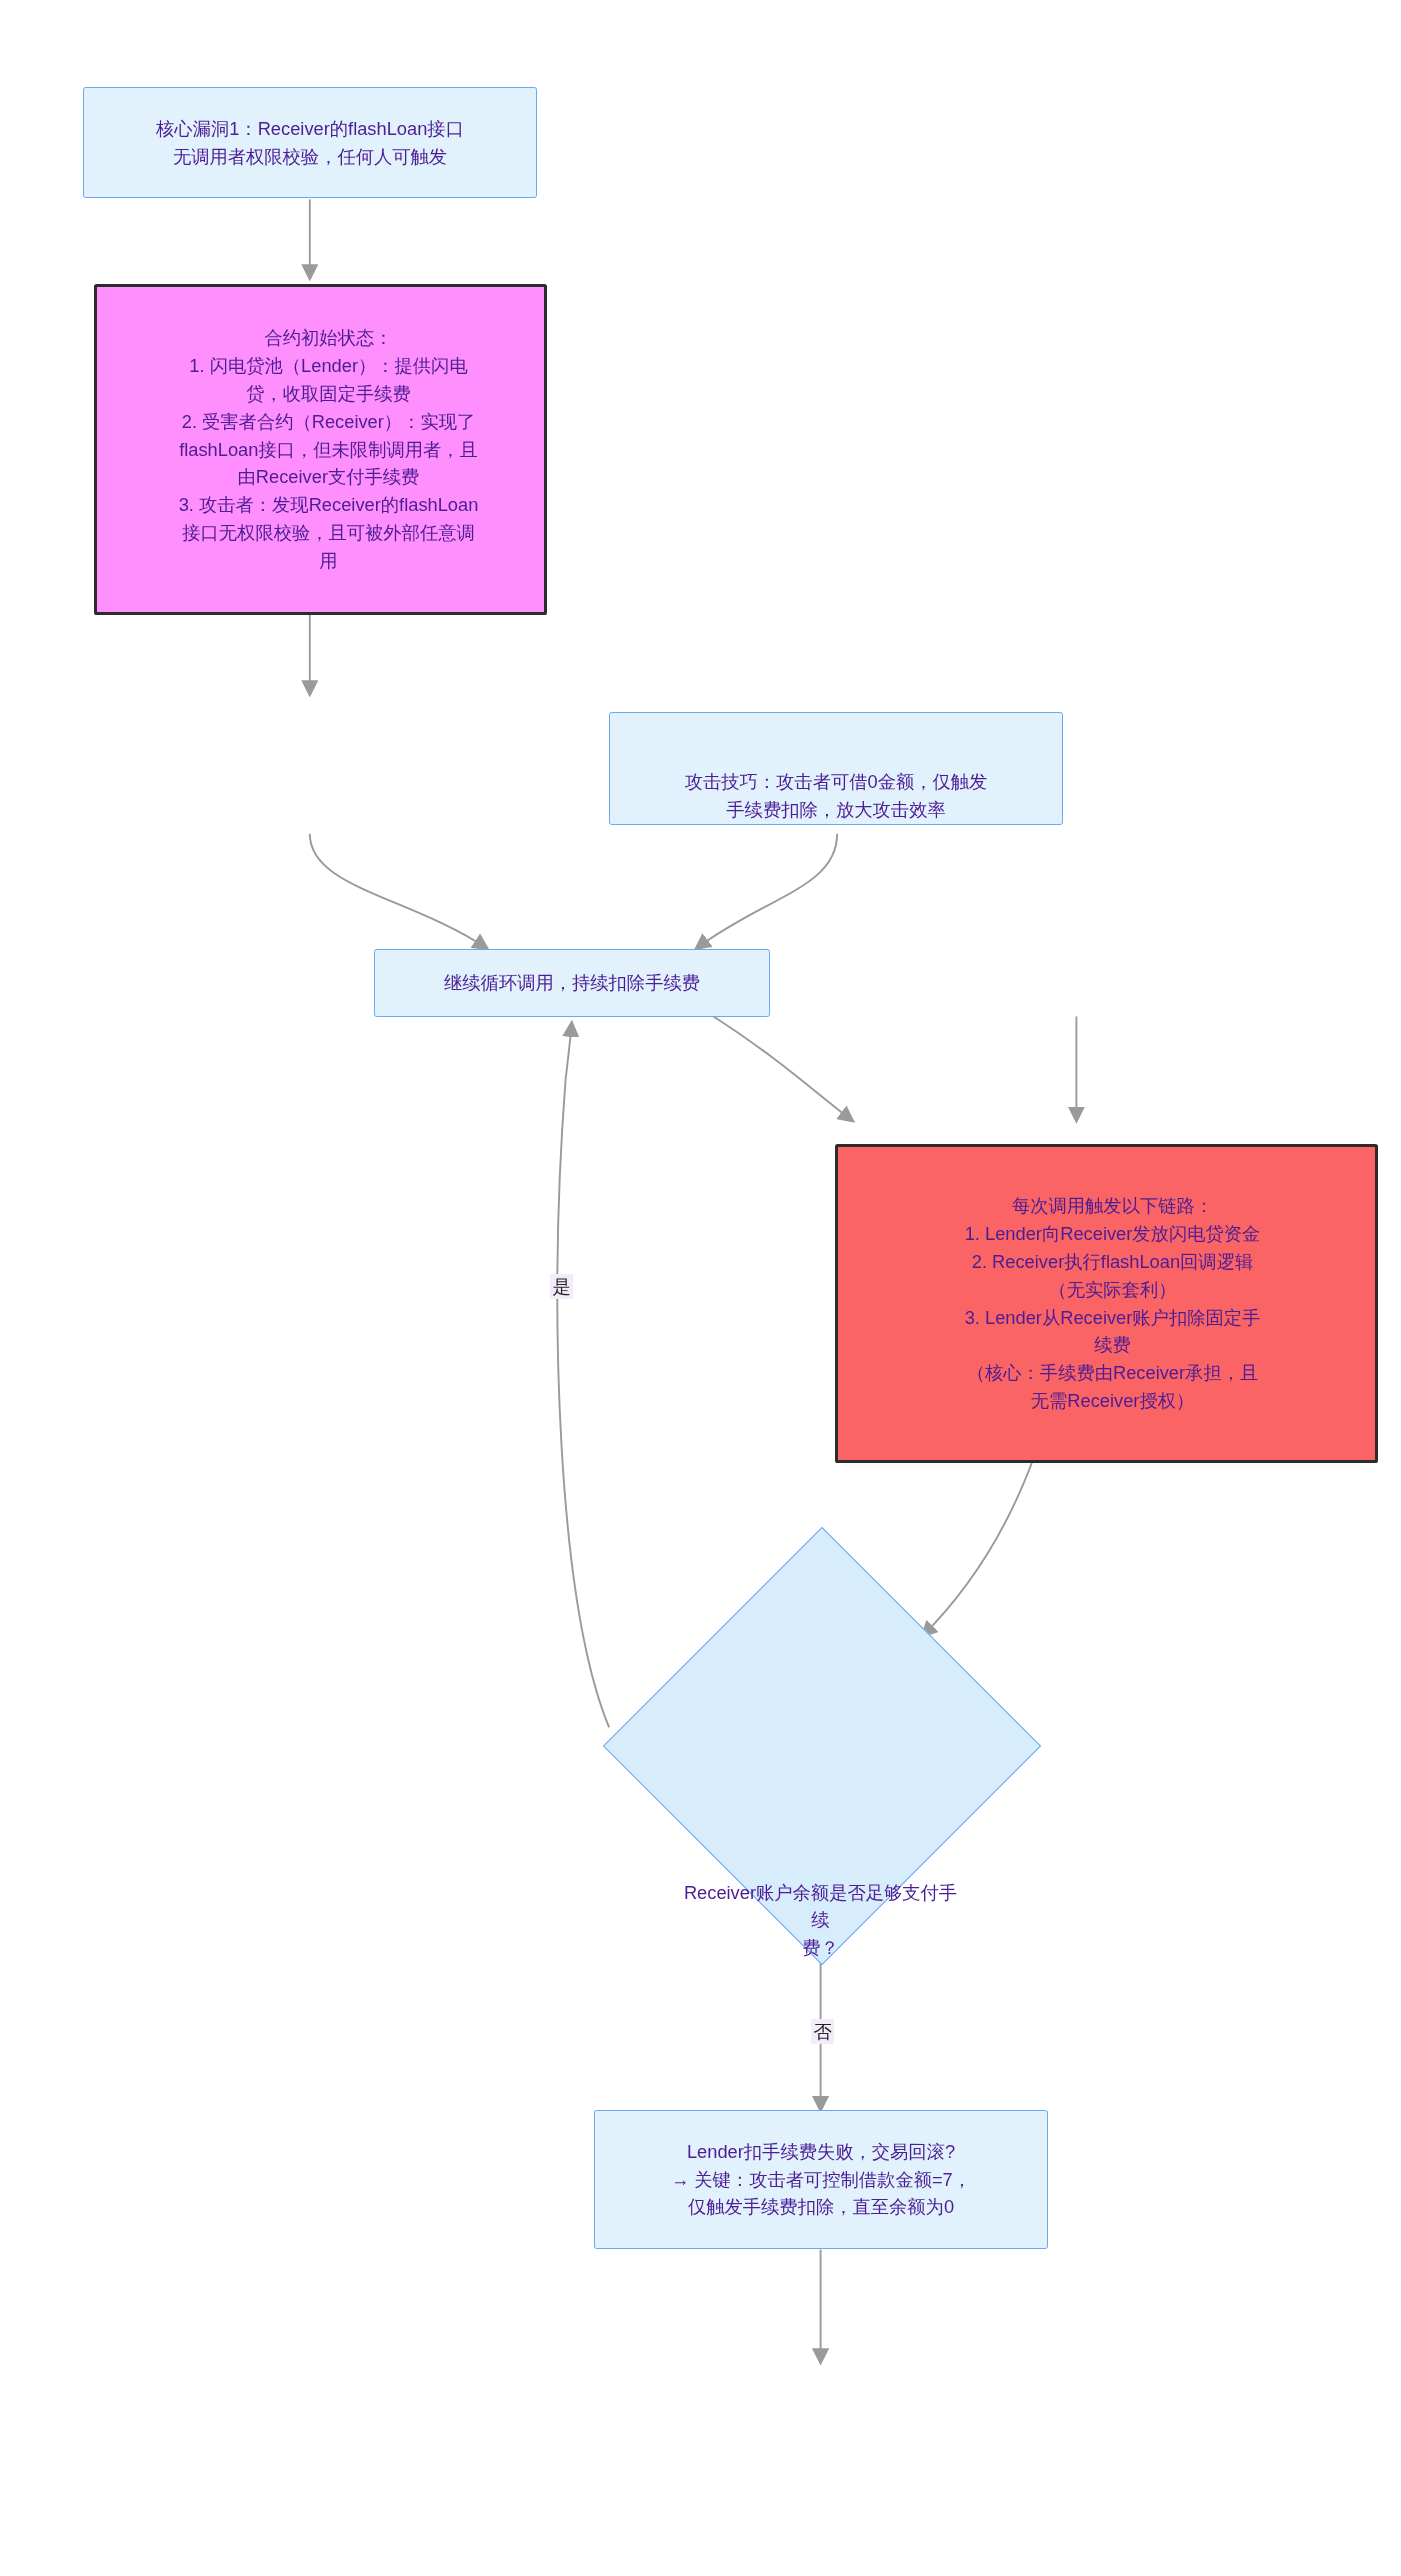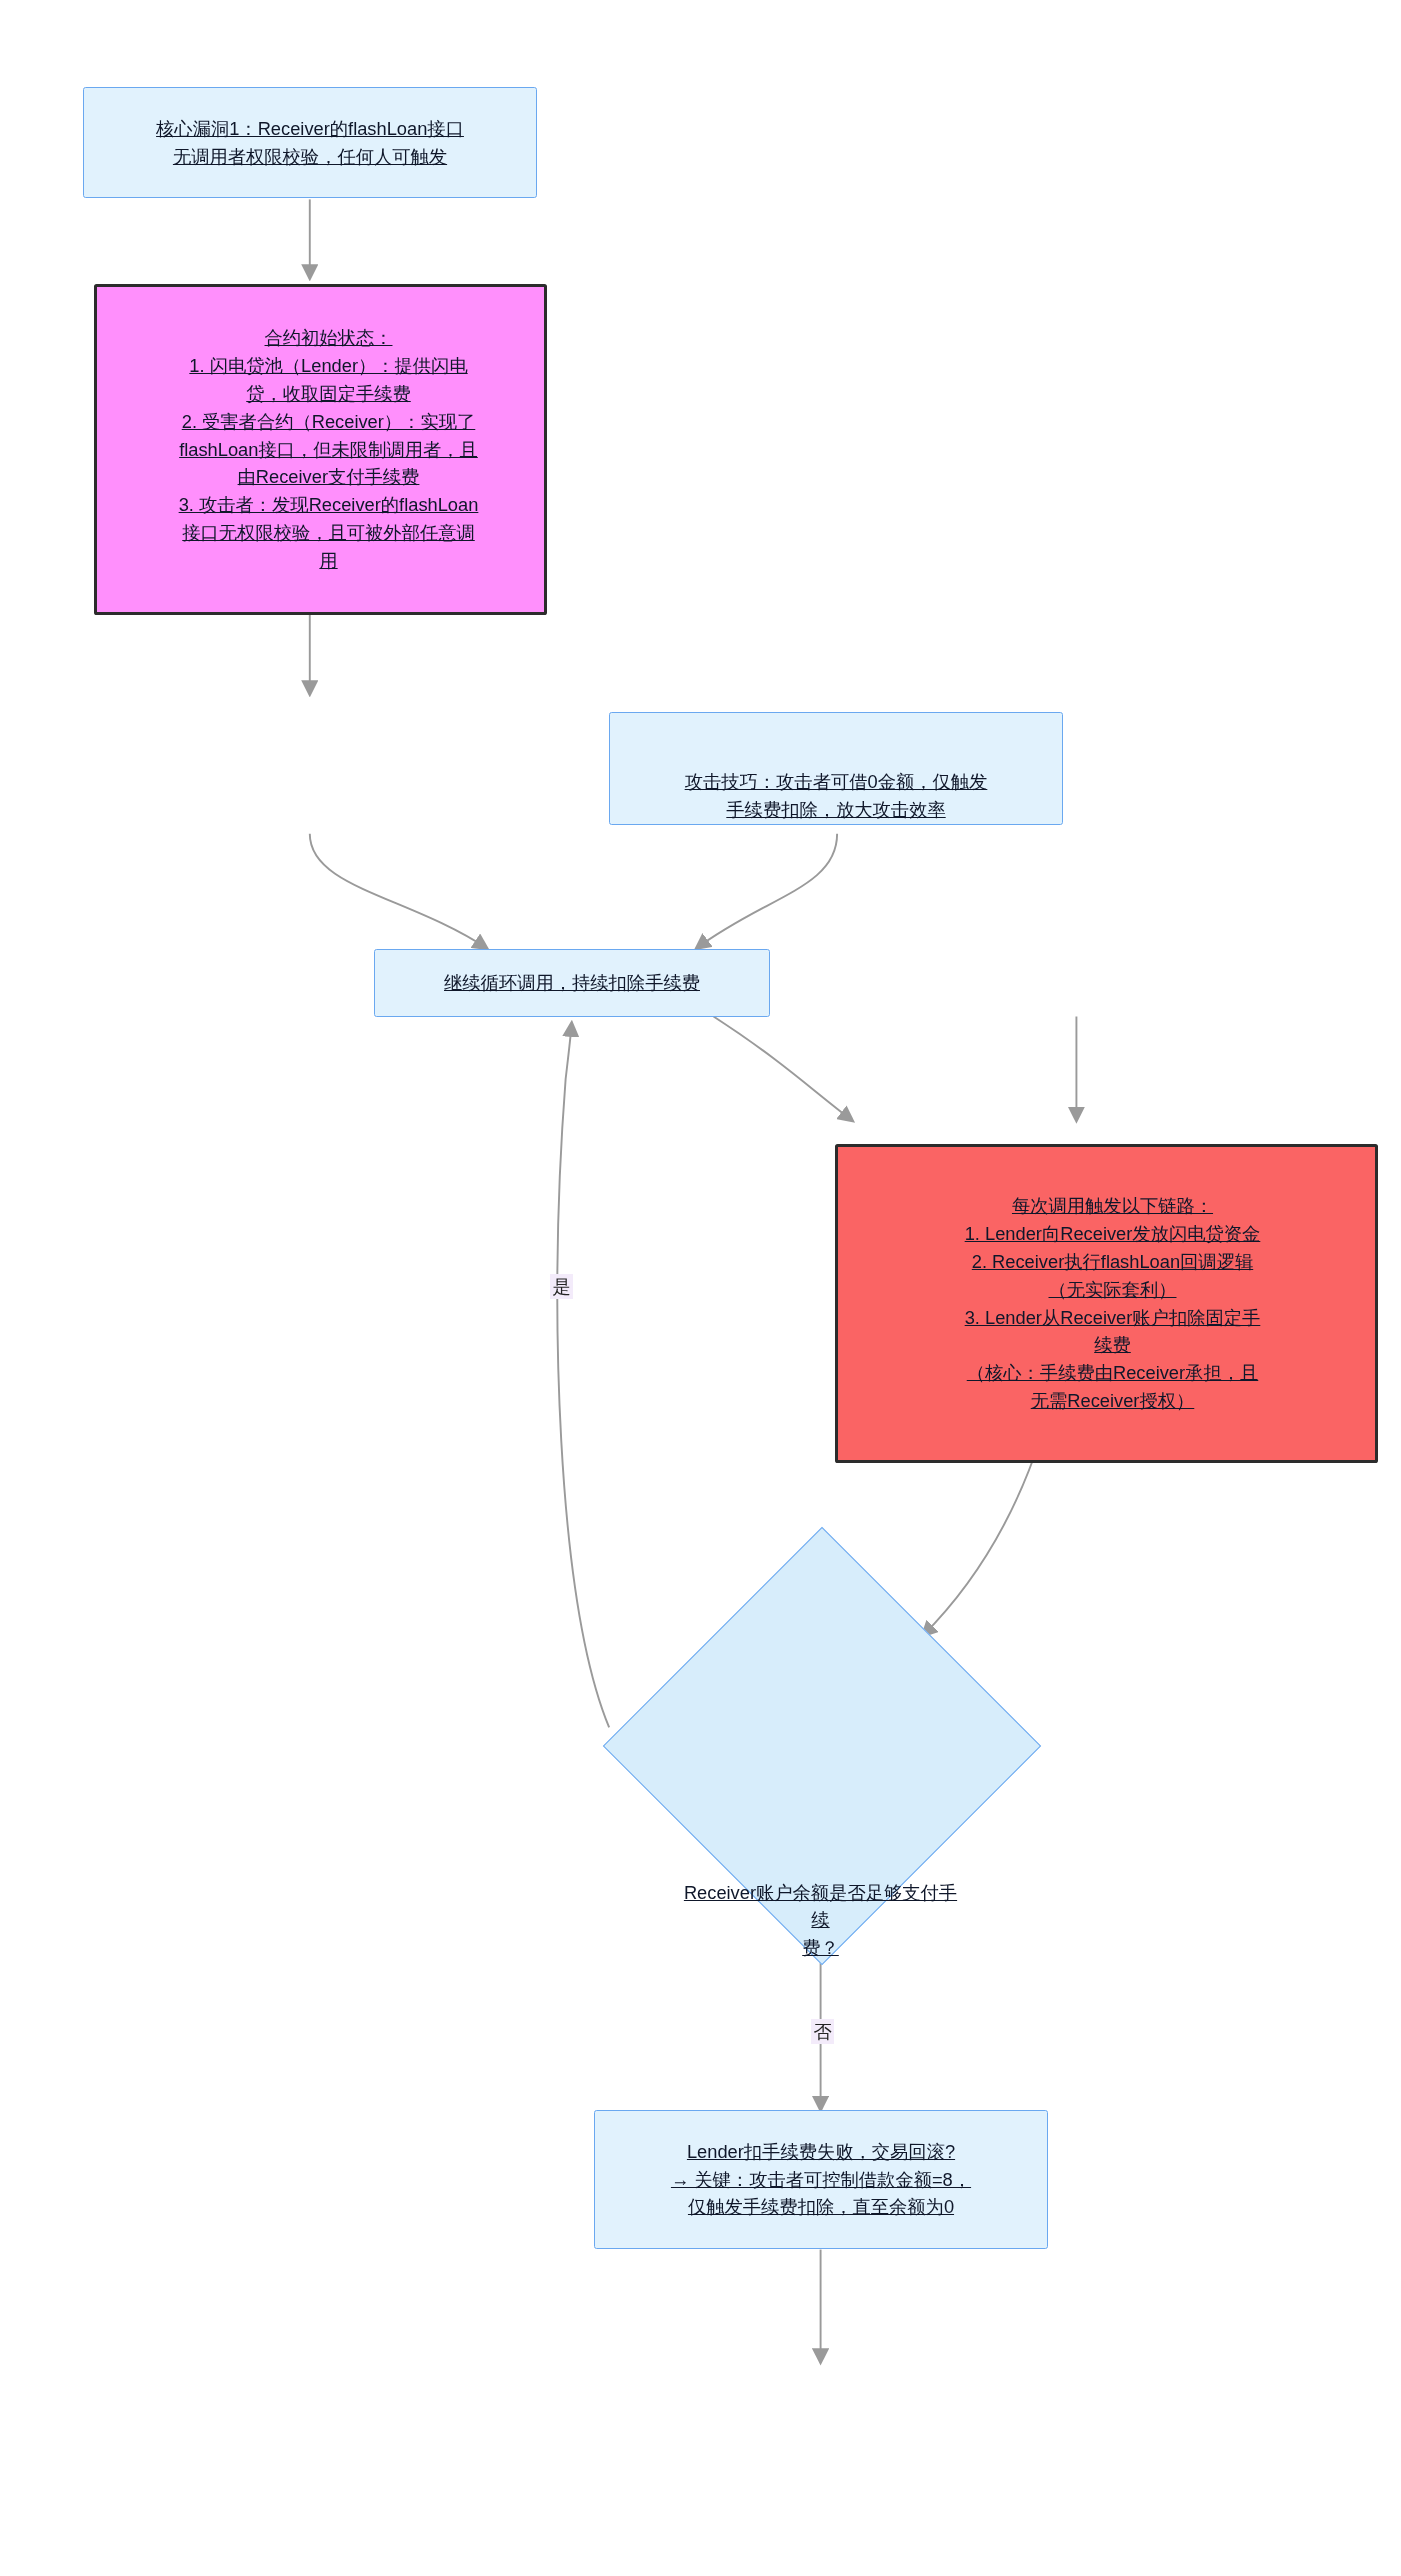--- a/index.html
+++ b/index.html
@@ -27,24 +27,23 @@
     pointer-events: none;
   }
   .node {
     position: absolute;
     box-sizing: border-box;
     display: flex;
     align-items: center;
     justify-content: center;
     text-align: center;
     line-height: 1.52;
-    color: #0f172a;
+    color: #4c1d95;
     white-space: pre-line;
     z-index: 2;
-    text-decoration: underline;
   }
   .node .node-text {
     display: block;
     width: 100%;
     padding: 0 12.2px;
     box-sizing: border-box;
     white-space: pre-line;
   }
   
   .rect {
@@ -182,21 +181,21 @@
   </div>
 
   <div class="node diamond" style="left:603px; top:1527px; width:435px; height:435px;align-items:flex-end;">
     <span class="diamond-shape"></span>
     <span class="node-text">Receiver账户余额是否足够支付手续
 费？</span>
   </div>
 
   <div class="node rect theme-blue" style="left:594px; top:2110px; width:454px; height:139px;">
     <span class="node-text">Lender扣手续费失败，交易回滚?
-→ 关键：攻击者可控制借款金额=8，
+→ 关键：攻击者可控制借款金额=7，
 仅触发手续费扣除，直至余额为0</span>
   </div>
 
 
   <div class="edge-label" style="left:550px; top:1274px;">是</div>
 
   <div class="edge-label" style="left:811px; top:2019px;">否</div>
 
 </div>
 

